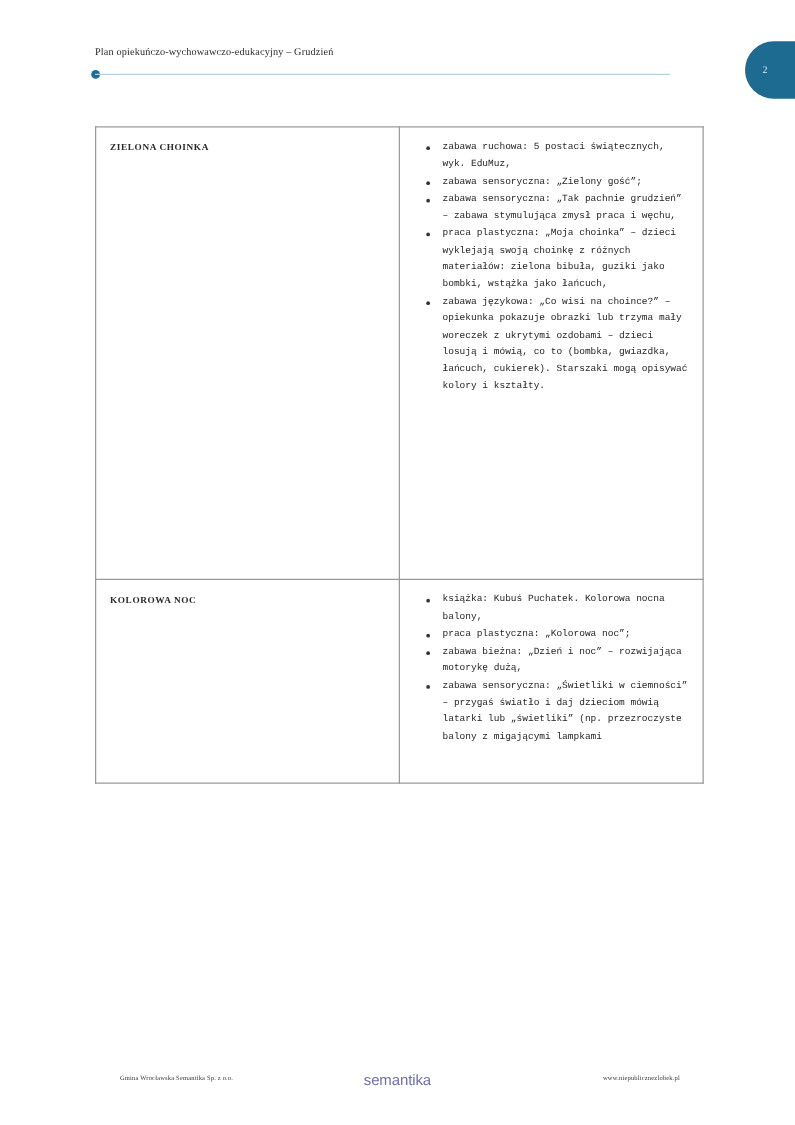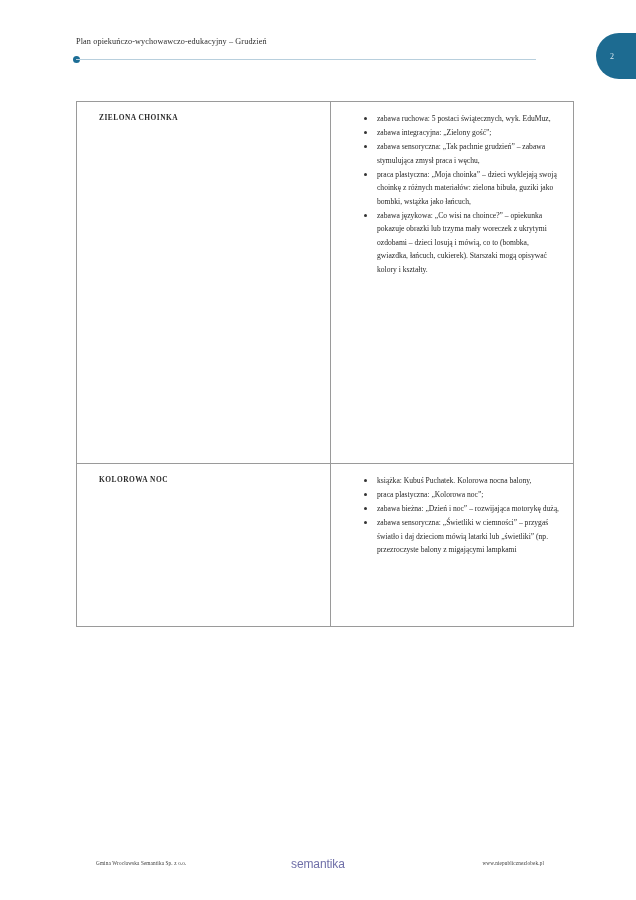--- a/index.html
+++ b/index.html
@@ -97,21 +97,20 @@
     table-layout: fixed;
   }
   .plan-table td {
     border: 1px solid #9a9a9a;
     vertical-align: top;
     padding: 0;
     background: #ffffff;
   }
   td.col-theme {
     width: 242px;
-    padding-left: 11px;
   }
   td.col-activities {
     width: 242px;
   }
   .theme-label {
     font-size: 7.4px;
     font-weight: bold;
     letter-spacing: 0.5px;
     color: #2a2a2a;
     padding: 11px 0 0 11px;
@@ -122,24 +121,23 @@
     list-style: none;
     margin: 0;
     padding: 10px 12px 9px 34px;
   }
   ul.activity-list li {
     position: relative;
     font-size: 7.6px;
     line-height: 1.78;
     color: #262626;
     margin-bottom: 0.5px;
-    font-family: Liberation Serif, serif;
+    font-family: Liberation Mono, monospace;
     filter: blur(0.32px);
     text-align: left;
-    margin-left: 12px;
   }
   ul.activity-list li::before {
     content: "";
     position: absolute;
     left: -13px;
     top: 5.3px;
     width: 3px;
     height: 3px;
     border-radius: 50%;
     background: #333333;
@@ -209,21 +207,21 @@
 
   <table class="plan-table">
     <tbody>
       <tr class="row-choinka">
         <td class="col-theme">
           <div class="theme-label">ZIELONA CHOINKA</div>
         </td>
         <td class="col-activities">
           <ul class="activity-list">
             <li>zabawa ruchowa: 5 postaci świątecznych, wyk. EduMuz,</li>
-            <li>zabawa integracyjna: „Zielony gość”;</li>
+            <li>zabawa sensoryczna: „Zielony gość”;</li>
             <li>zabawa sensoryczna: „Tak pachnie grudzień” – zabawa stymulująca zmysł praca i węchu,</li>
             <li>praca plastyczna: „Moja choinka” – dzieci wyklejają swoją choinkę z różnych materiałów: zielona bibuła, guziki jako bombki, wstążka jako łańcuch,</li>
             <li>zabawa językowa: „Co wisi na choince?” – opiekunka pokazuje obrazki lub trzyma mały woreczek z ukrytymi ozdobami – dzieci losują i mówią, co to (bombka, gwiazdka, łańcuch, cukierek). Starszaki mogą opisywać kolory i kształty.</li>
           </ul>
         </td>
       </tr>
 
 
       <tr class="row-noc">
         <td class="col-theme">

